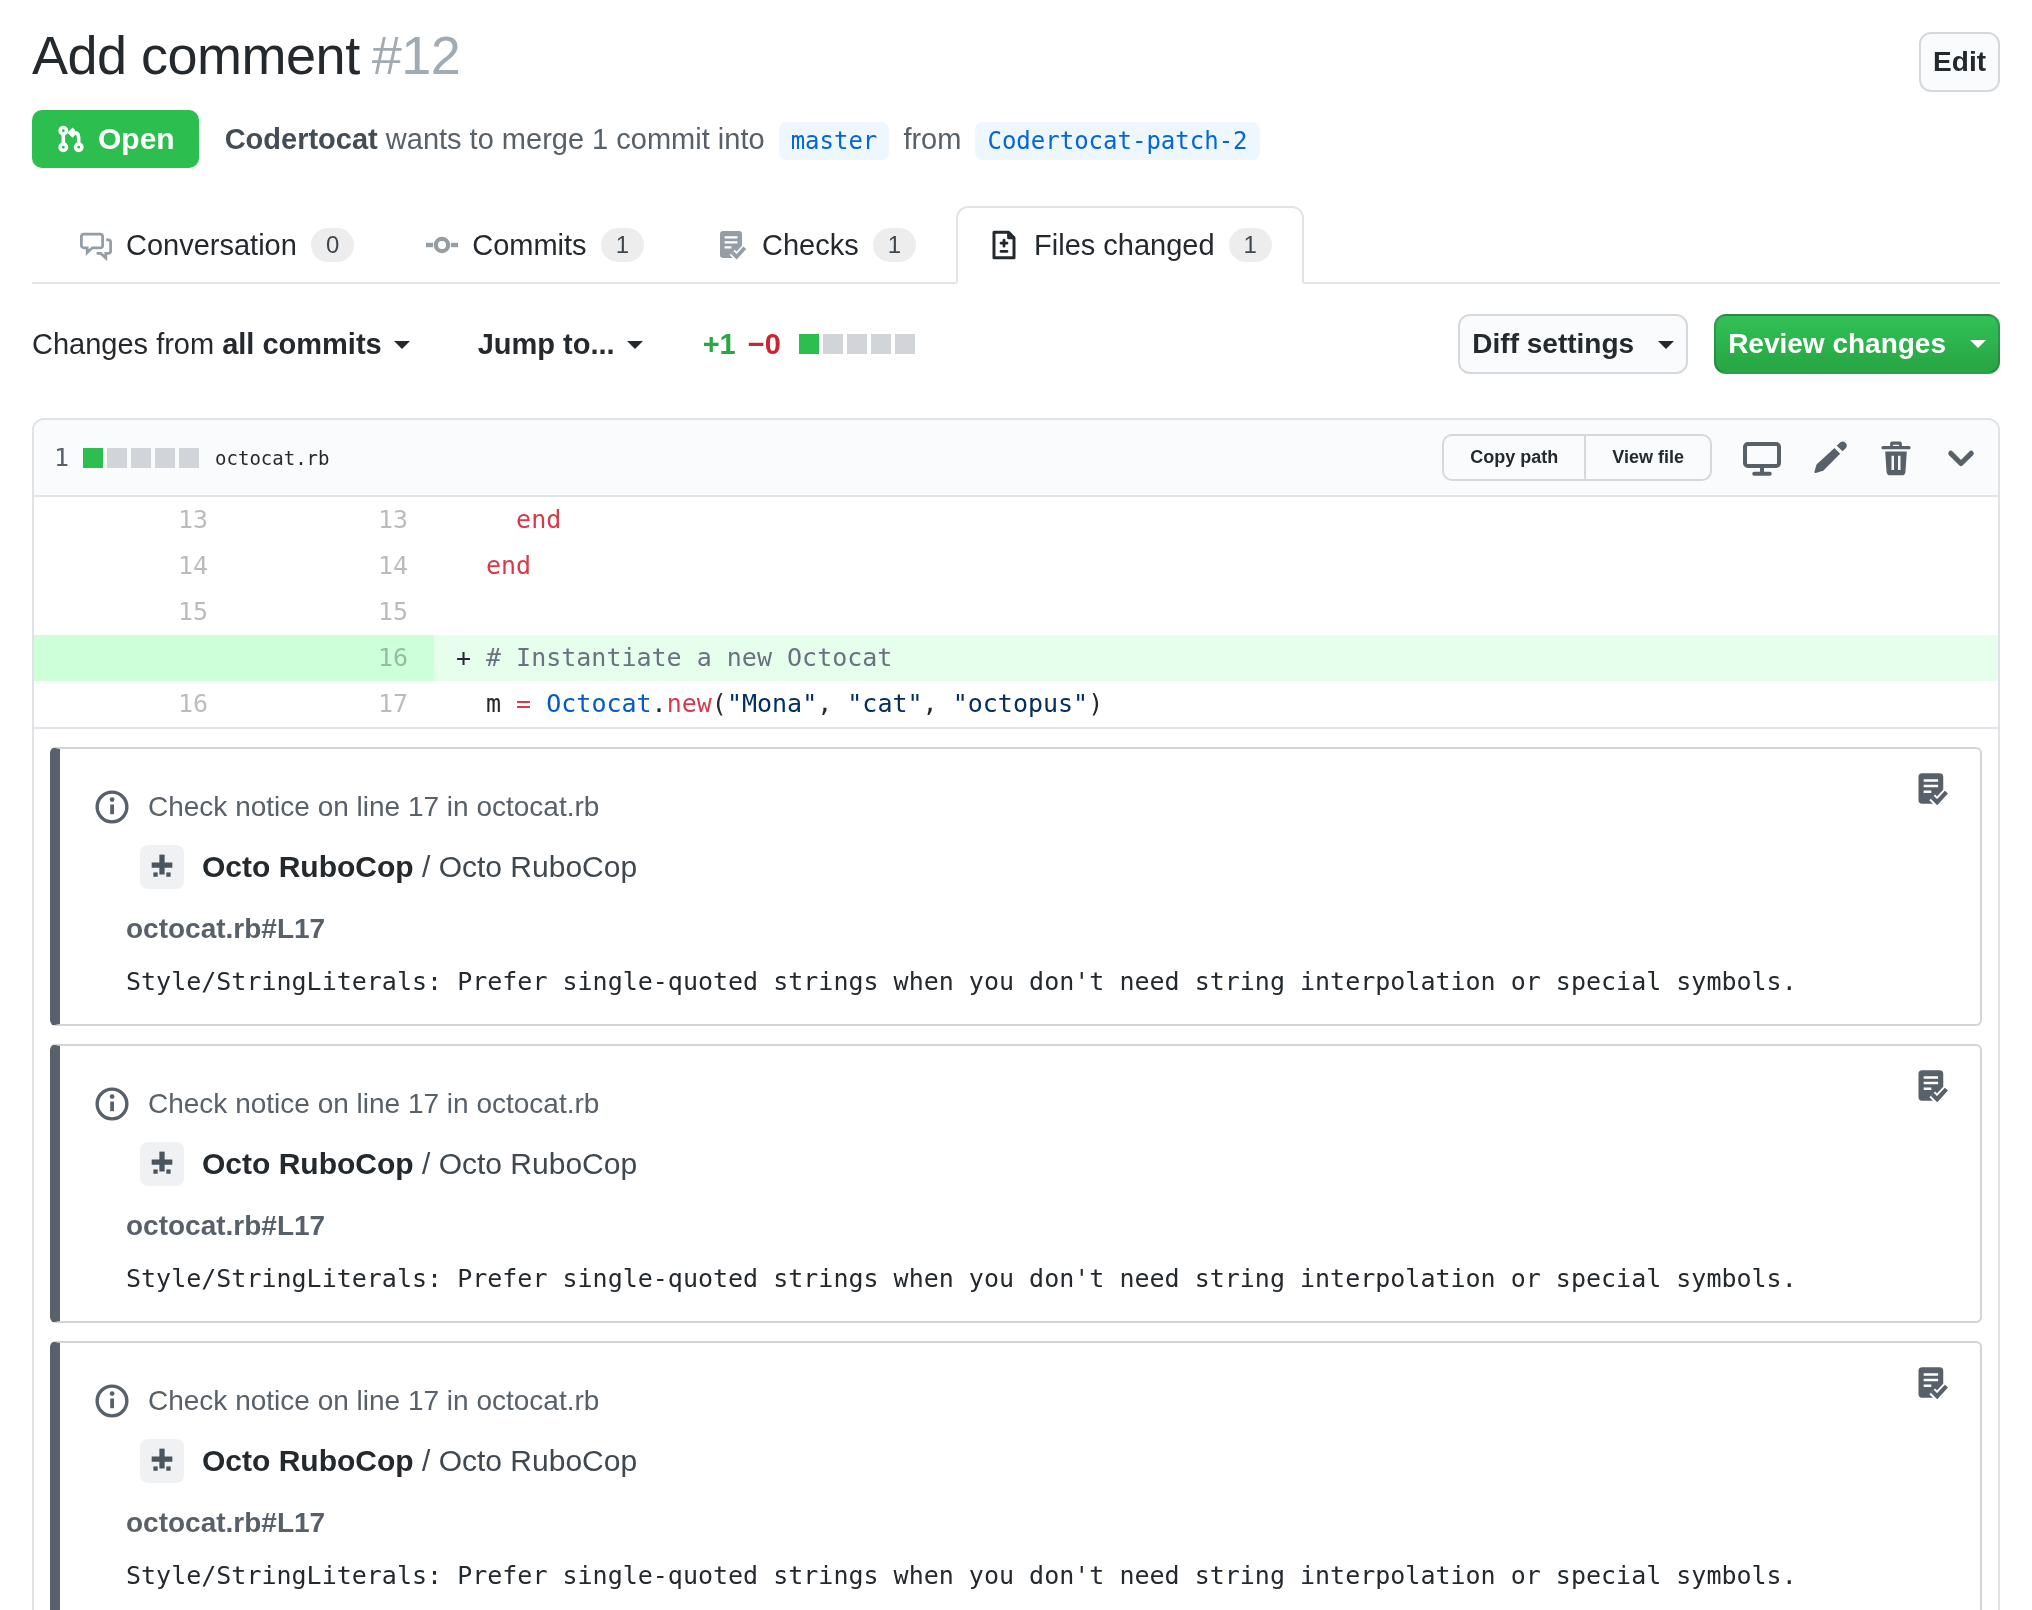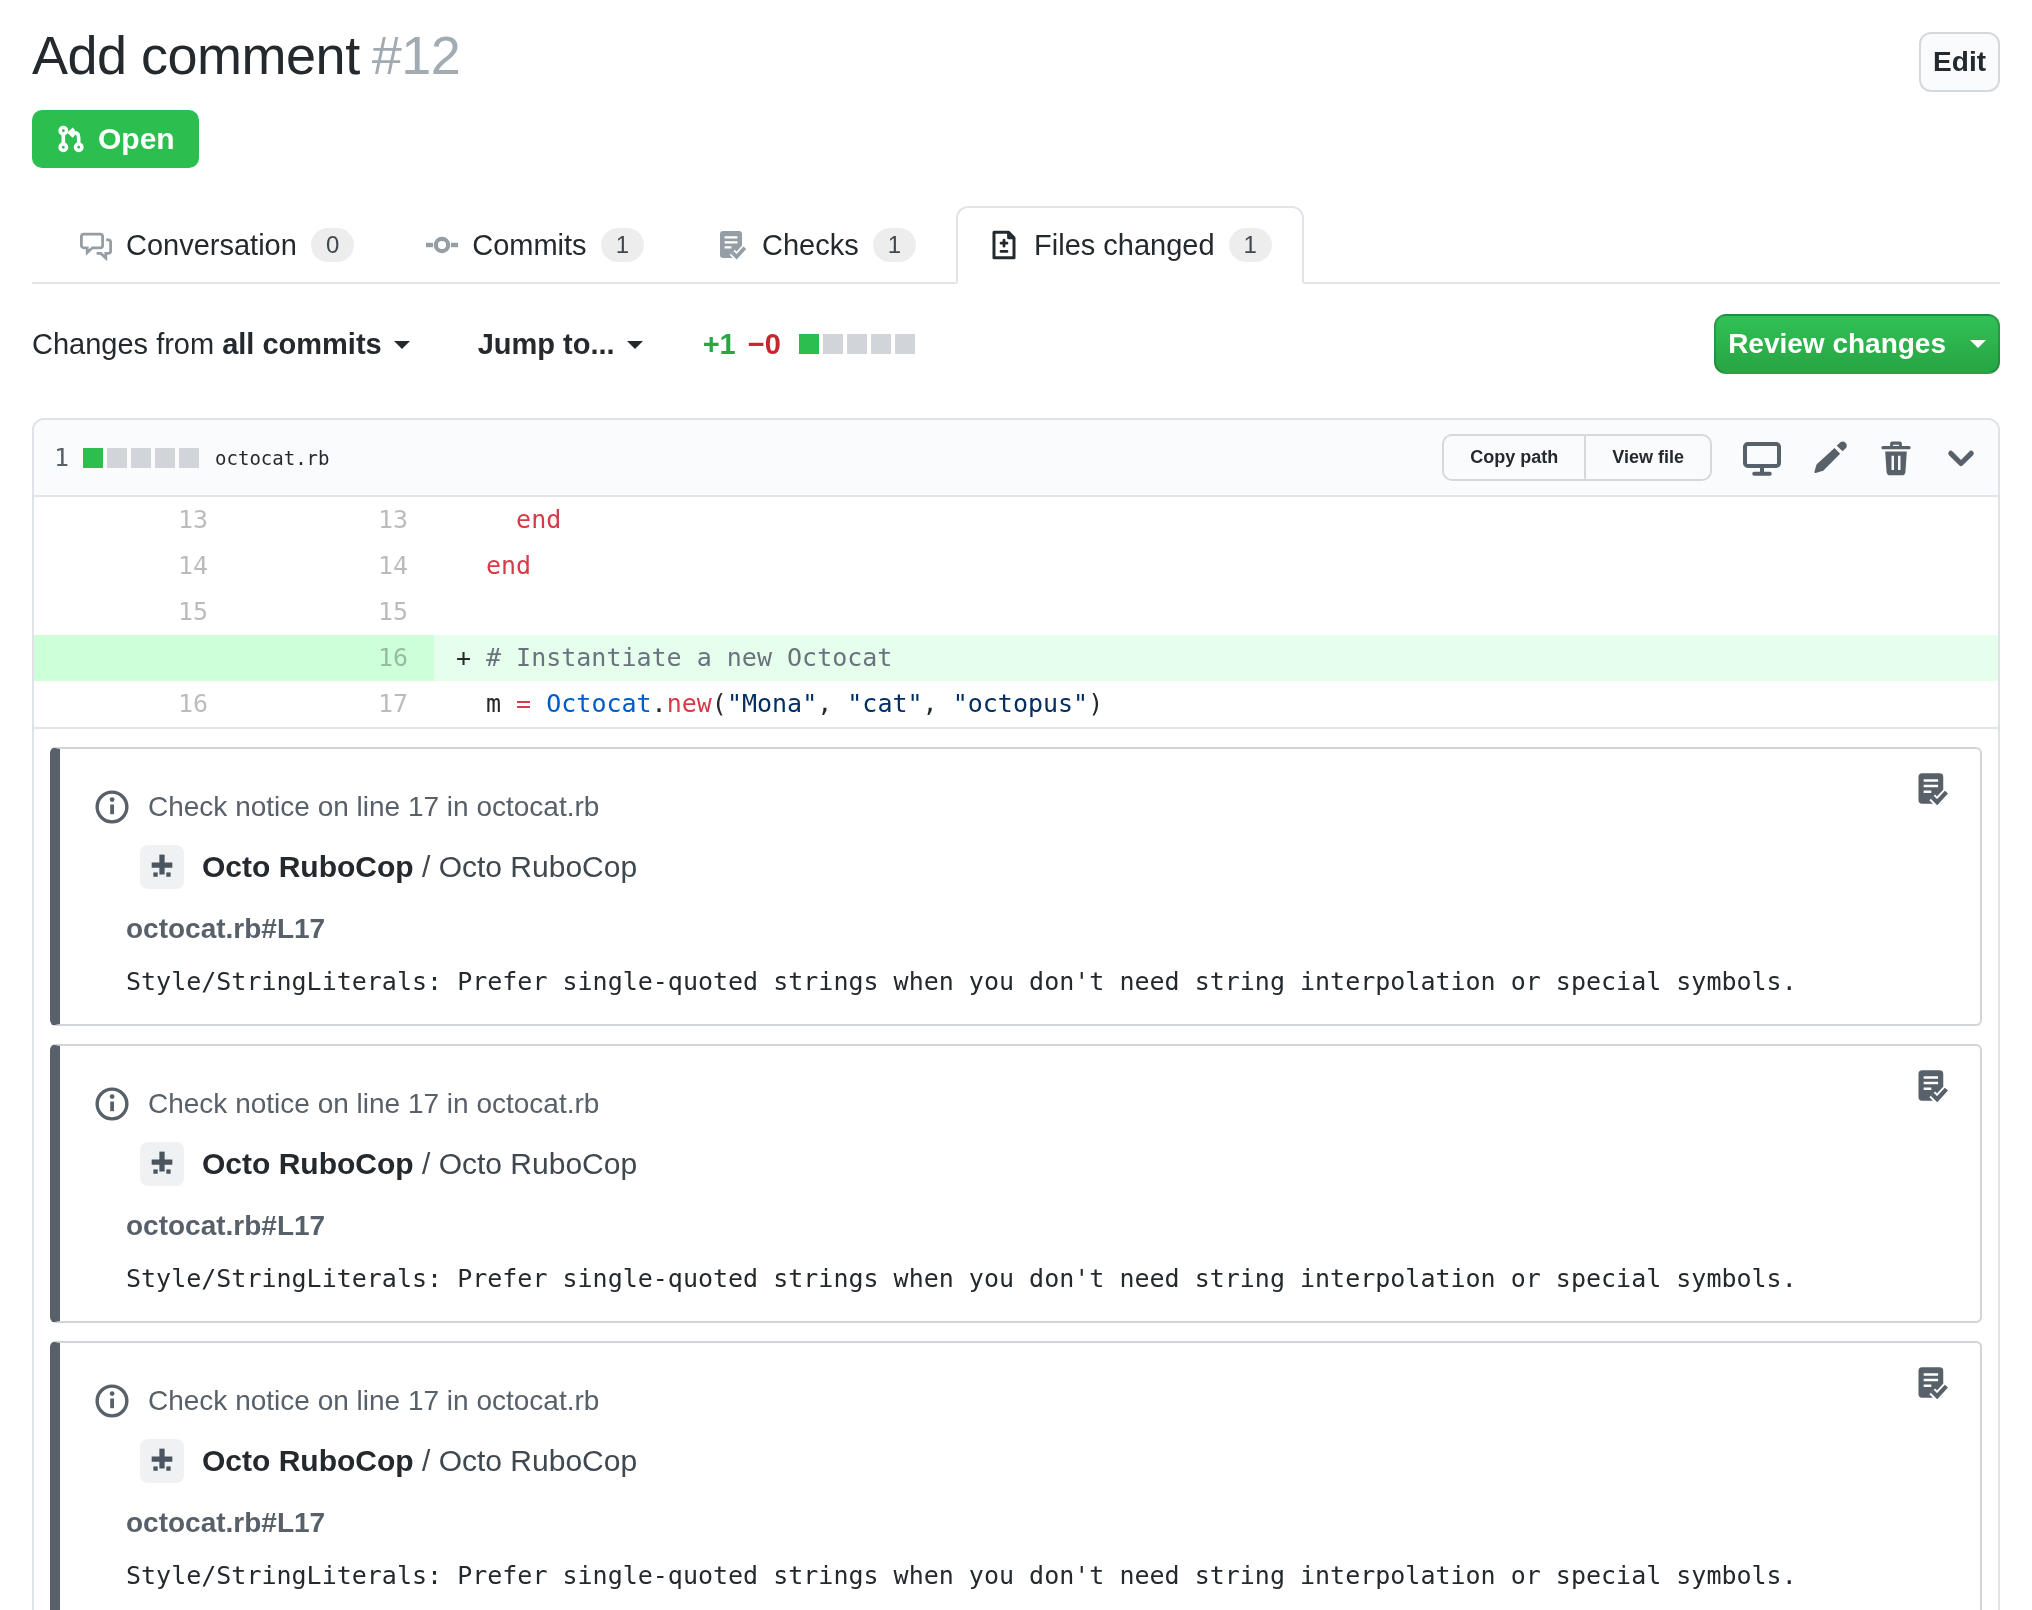--- a/index.html
+++ b/index.html
@@ -115,20 +115,23 @@
       <svg width="30" height="30" viewBox="0 0 16 16" fill="none" stroke="#fff" stroke-width="1.9">
         <circle cx="3.9" cy="3.6" r="1.7"></circle>
           <circle cx="3.9" cy="12.4" r="1.7"></circle>
           <circle cx="12.1" cy="12.4" r="1.7"></circle>
         <path d="M3.9 5.5v5.2M12.1 10.6V7.2c0-1.7-1-2.6-2.6-2.6H8.1"></path>
         <path d="M9.5 2.5L7.4 4.6l2.1 2.1"></path>
       </svg>
     </span>
     <span>Open</span>
   </span>
+  <span class="meta-text">
+    <a class="meta-author" href="#">Codertocat</a><span> wants to merge 1 commit into </span><a class="branch-label" href="#">master</a><span> from </span><a class="branch-label" href="#">Codertocat-patch-2</a>
+  </span>
 </div>
 
 <nav class="tab-nav">
   <div class="tab">
     <span class="ticon">
       <svg width="32" height="32" viewBox="0 0 16 16" fill="none" stroke="currentColor" stroke-width="1.4">
         <path d="M1.9 2.6h8.2c.7 0 1.2.5 1.2 1.2v4.4c0 .7-.5 1.2-1.2 1.2H6.2L3.6 11.8V9.4H1.9c-.7 0-1.2-.5-1.2-1.2V3.8c0-.7.5-1.2 1.2-1.2z"></path>
         <path d="M13.1 5.4h1c.7 0 1.2.5 1.2 1.2v4.4c0 .7-.5 1.2-1.2 1.2h-1.2v2.3l-2.5-2.3H8.3"></path>
       </svg>
     </span>
@@ -190,20 +193,24 @@
       <span class="blocks">
           <i class="g"></i>
           <i></i>
           <i></i>
           <i></i>
           <i></i>
         </span>
     </span>
   </div>
   <div class="diffbar-right">
+    <button class="btn">
+      <span>Diff settings</span>
+      <span class="caret"></span>
+    </button>
     <button class="btn btn-primary">
       <span>Review changes</span>
       <span class="caret"></span>
     </button>
   </div>
 </div>
 
 <div class="file-container">
 
   <div class="file-header">

